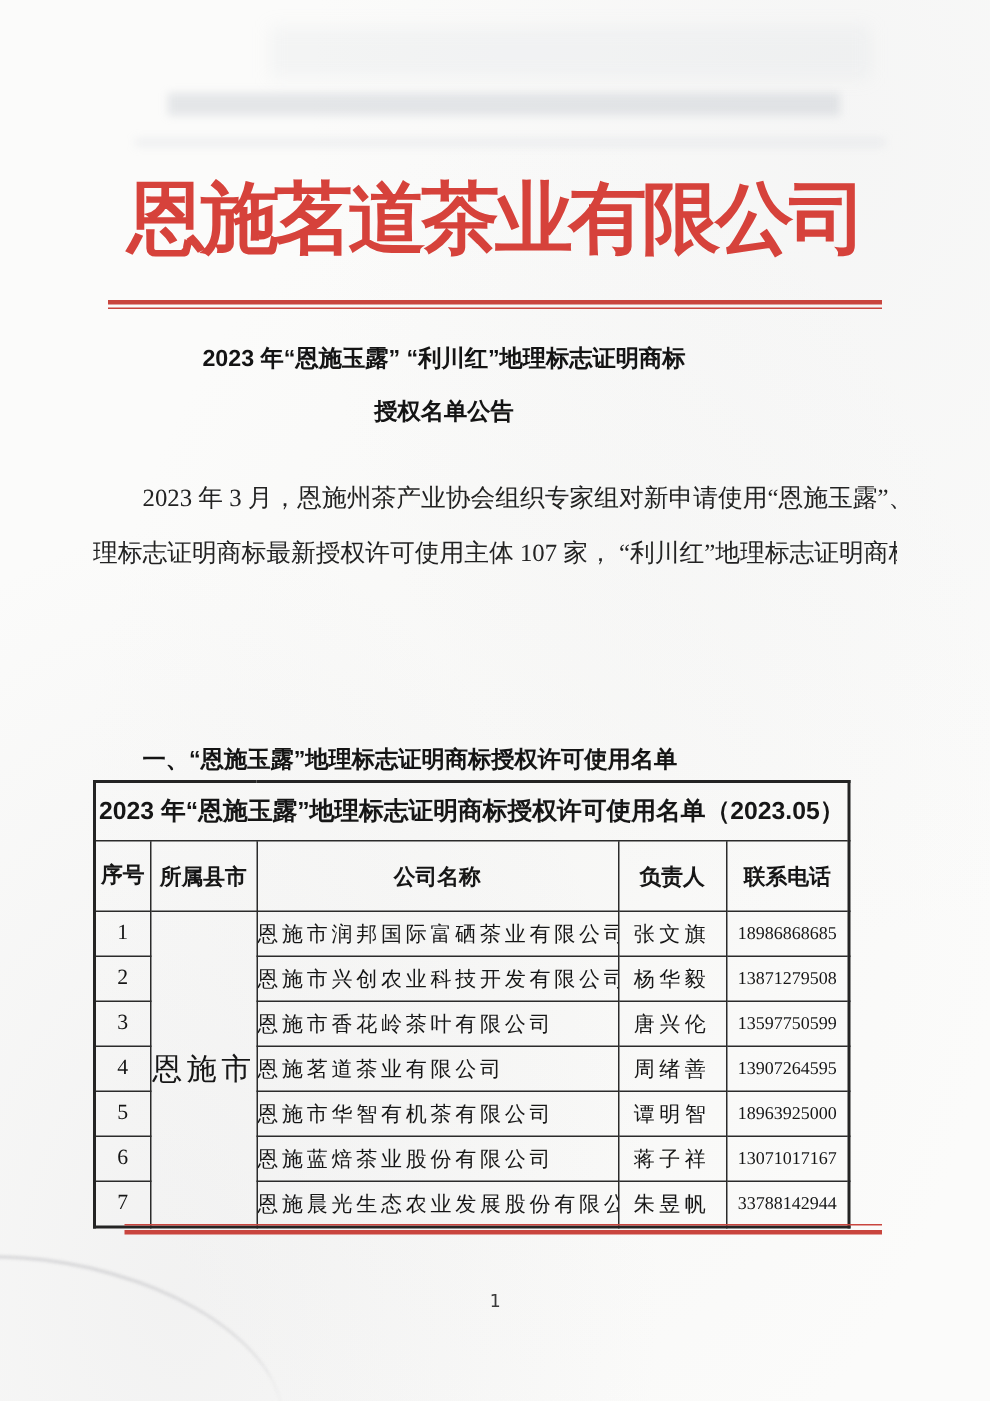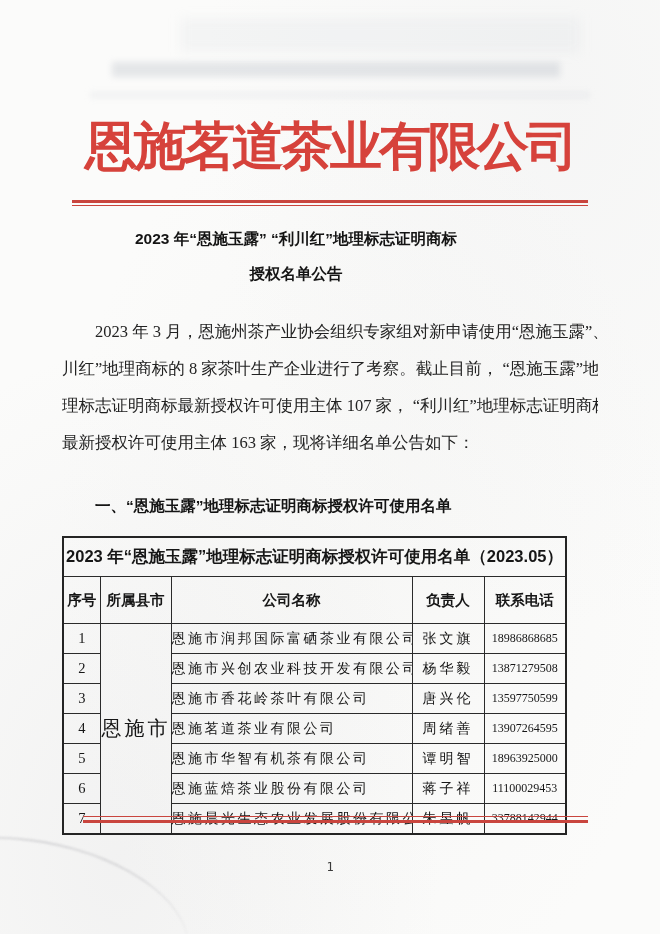--- a/index.html
+++ b/index.html
@@ -36,21 +36,21 @@
   
   .body-block{position:absolute;top:313px;left:62px;width:536px;
     font-family:"Liberation Serif","DejaVu Serif",serif;font-size:16.5px;color:#222;}
   .body-line{height:37px;line-height:37px;white-space:nowrap;text-align:justify;overflow:hidden;}
   .body-line.justified{text-align-last:justify;}
   .body-line.first{text-indent:33px;}
   
   .section-heading{position:absolute;top:496px;left:95px;font-weight:bold;font-size:15.5px;
     color:#141414;white-space:nowrap;}
   
-  table.roster{position:absolute;top:536px;left:62px;width:503px;border-collapse:collapse;
+  table.roster{position:absolute;top:520px;left:62px;width:503px;border-collapse:collapse;
     table-layout:fixed;background:transparent;}
   table.roster td,table.roster th{border:1.2px solid #2b2b2b;padding:0;color:#161616;}
   table.roster{border:2px solid #242424;}
   .caption-cell{height:38px;text-align:center;font-weight:bold;font-size:16.5px;white-space:nowrap;}
   th.hdr{height:46px;font-weight:bold;font-size:14.5px;text-align:center;}
   th.hdr-no{word-break:break-all;line-height:1.25;padding:0 9px;}
   td.col-no{height:29px;text-align:center;font-family:"Liberation Serif","DejaVu Serif",serif;font-size:14.5px;}
   td.col-county{text-align:right;font-family:Liberation Mono, monospace;
     font-size:20px;letter-spacing:3px;}
   td.col-company{font-family:"Liberation Serif","DejaVu Serif",serif;font-size:14px;
@@ -71,23 +71,21 @@
 <div class="page-curl"></div>
 
 <div class="org-title" style="color: rgb(214, 66, 59);">恩施茗道茶业有限公司</div>
 <div class="rule-top" style="border-color: rgb(201, 69, 62);"></div>
 
 <div class="doc-title doc-title-1">2023 年“恩施玉露” “利川红”地理标志证明商标</div>
 <div class="doc-title doc-title-2">授权名单公告</div>
 
 <div class="body-block">
   <div class="body-line first justified">2023 年 3 月，恩施州茶产业协会组织专家组对新申请使用“恩施玉露”、“利</div>
-  <div class="body-line justified">川红”地理商标的 8 家茶叶生产企业进行了考察。截止目前， “恩施玉露”地</div>
   <div class="body-line justified">理标志证明商标最新授权许可使用主体 107 家， “利川红”地理标志证明商标</div>
-  <div class="body-line">最新授权许可使用主体 163 家，现将详细名单公告如下：</div>
 </div>
 
 <div class="section-heading">一、“恩施玉露”地理标志证明商标授权许可使用名单</div>
 
 <table class="roster">
   <colgroup>
     <col style="width:37px">
       <col style="width:71px">
       <col style="width:241px">
     <col style="width:72px">
@@ -134,21 +132,21 @@
       <tr>
         <td class="col-no">5</td>
         <td class="col-company">恩施市华智有机茶有限公司</td>
         <td class="col-person">谭明智</td>
         <td class="col-phone">18963925000</td>
       </tr>
       <tr>
         <td class="col-no">6</td>
         <td class="col-company">恩施蓝焙茶业股份有限公司</td>
         <td class="col-person">蒋子祥</td>
-        <td class="col-phone">11100029453</td>
+        <td class="col-phone">13071017167</td>
       </tr>
       <tr>
         <td class="col-no">7</td>
         <td class="col-company">恩施晨光生态农业发展股份有限公司</td>
         <td class="col-person">朱昱帆</td>
         <td class="col-phone">33788142944</td>
       </tr>
     </tbody>
 </table>
 

